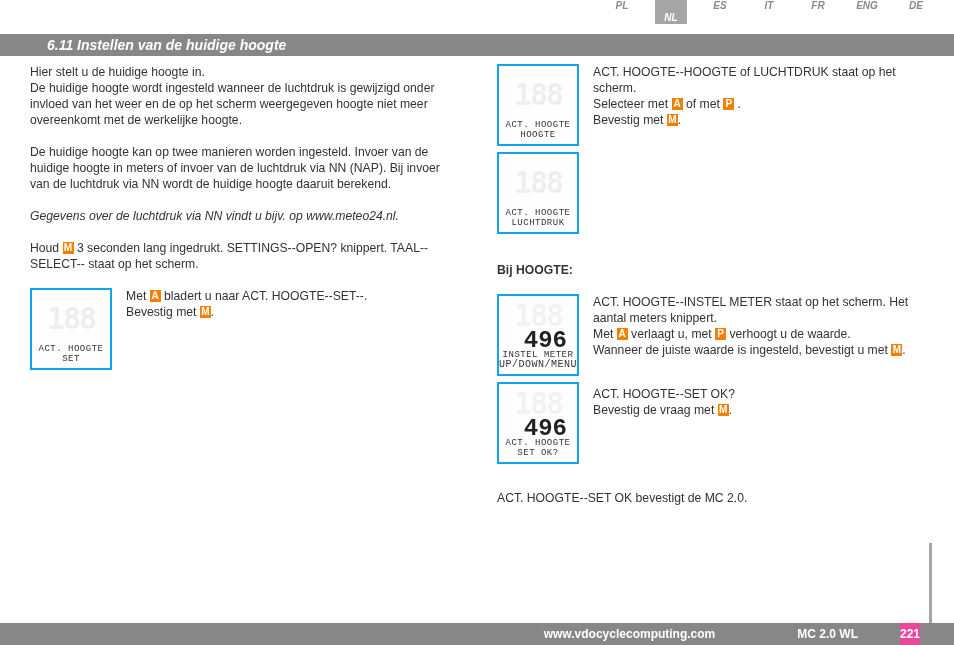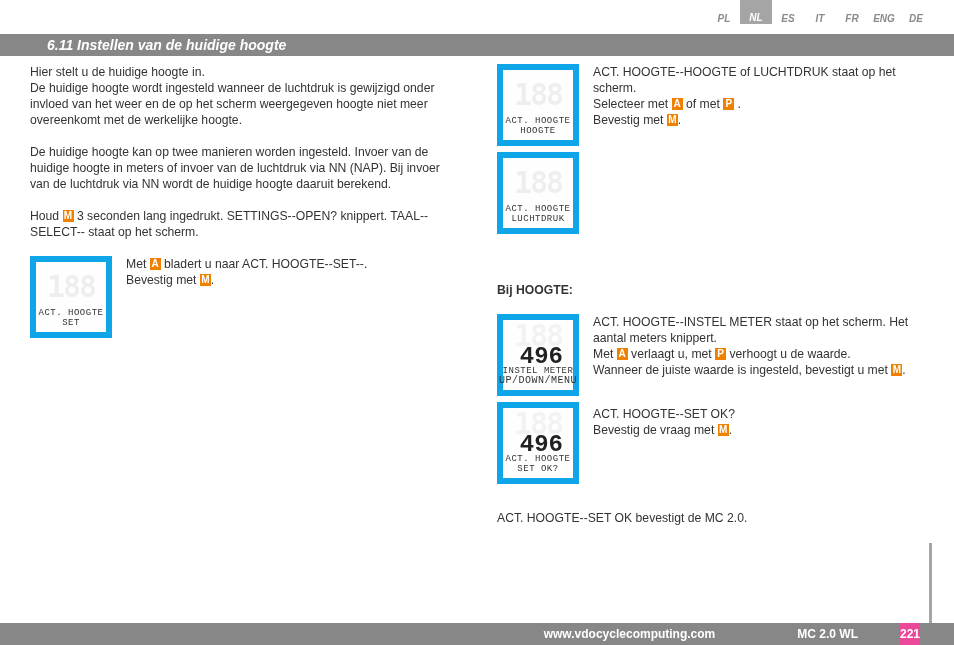--- a/index.html
+++ b/index.html
@@ -1,29 +1,29 @@
 <!DOCTYPE html>
 <html><head>
 <meta charset="utf-8">
 <style>
   * { margin: 0; padding: 0; box-sizing: border-box; }
   body { width: 954px; height: 645px; font-family: "Trebuchet MS", Verdana, sans-serif; position: relative; background: #fff; color: #333; }
-  .lang-bar { position: absolute; top: 0; right: 22px; display: flex; align-items: flex-end; height: 24px; }
+  .lang-bar { position: absolute; top: 0; right: 22px; display: flex; height: 24px; gap: 17px; }
   .lang-bar span { font-size: 10px; font-style: italic; font-weight: bold; color: #8b8b8b; width: 32px; text-align: center; }
   .lang-bar .active { background: #a5a5a5; color: #fff; height: 24px; display: flex; align-items: flex-end; justify-content: center; padding-bottom: 1px; }
   .title-bar { position: absolute; top: 34px; left: 0; right: 0; height: 22px; background: #878787; color: #fff; font-style: italic; font-weight: bold; font-size: 14px; padding-left: 47px; line-height: 22px; }
   .content { position: absolute; top: 64px; left: 30px; right: 30px; bottom: 40px; display: flex; }
   .col { width: 50%; font-size: 12.2px; line-height: 16px; }
   .col.left { padding-right: 20px; }
   .col.right { padding-left: 20px; }
   .para { margin-bottom: 16px; }
   .italic { font-style: italic; }
   .bold { font-weight: bold; }
   .img-text-row { display: flex; align-items: flex-start; margin-bottom: 6px; }
-  .lcd { width: 82px; height: 82px; border: 6px solid #0ea5e9; flex-shrink: 0; margin-right: 14px; display: flex; flex-direction: column; justify-content: flex-end; align-items: center; padding: 4px; background: #fefefe; }
+  .lcd { width: 82px; height: 82px; border: 2px solid #0ea5e9; flex-shrink: 0; margin-right: 14px; display: flex; flex-direction: column; justify-content: flex-end; align-items: center; padding: 4px; background: #fefefe; }
   .lcd .ghost { flex: 1; width: 100%; display: flex; flex-direction: column; justify-content: center; align-items: center; opacity: 0.07; font-family: monospace; font-weight: bold; }
   .lcd .ghost .big { font-size: 30px; line-height: 24px; letter-spacing: -2px; }
   .lcd .label { font-family: "Courier New", monospace; font-size: 9px; line-height: 10px; letter-spacing: 0.5px; color: #333; text-align: center; white-space: pre; }
   .lcd .num { font-family: "Courier New", monospace; font-size: 24px; font-weight: bold; color: #222; text-align: right; width: 100%; padding-right: 6px; line-height: 18px;}
   .lcd-stack { display: flex; flex-direction: column; }
   .lcd-stack .lcd { margin-bottom: 6px; }
   .key { display: inline-block; background: #f08000; color: #fff; font-weight: bold; font-size: 10px; line-height: 12px; height: 12px; width: 11px; text-align: center; vertical-align: middle; position: relative; top: -1px;}
   .footer { position: absolute; bottom: 0; left: 0; right: 0; height: 22px; background: #878787; color: #fff; display: flex; align-items: center; font-size: 12px; font-weight: bold; gap: 32px; }
   .footer .url { flex: 1; text-align: right; padding-right: 40px; }
   .footer .model { padding: 0 10px; }
@@ -43,20 +43,21 @@
     <span>DE</span>
   </div>
 
 <div class="title-bar">6.11 Instellen van de huidige hoogte</div>
 
 <div class="content">
   <div class="col left">
     <div class="para" style="white-space:pre-line">Hier stelt u de huidige hoogte in.
 De huidige hoogte wordt ingesteld wanneer de luchtdruk is gewijzigd onder invloed van het weer en de op het scherm weergegeven hoogte niet meer overeenkomt met de werkelijke hoogte.</div>
     <div class="para">De huidige hoogte kan op twee manieren worden ingesteld. Invoer van de huidige hoogte in meters of invoer van de luchtdruk via NN (NAP). Bij invoer van de luchtdruk via NN wordt de huidige hoogte daaruit berekend.</div>
+    <div class="para italic">Gegevens over de luchtdruk via NN vindt u bijv. op www.meteo24.nl.</div>
     <div class="para">
       <span>Houd </span><span class="key">M</span><span> 3 seconden lang ingedrukt. SETTINGS--OPEN? knippert. TAAL--SELECT-- staat op het scherm.</span>
     </div>
     <div class="img-text-row">
       <div class="lcd">
         <div class="ghost">
             <div class="big">188</div>
           </div>
         <div class="label">ACT. HOOGTE</div>
         <div class="label">SET</div>
@@ -86,21 +87,21 @@
           <div class="label">LUCHTDRUK</div>
         </div>
       </div>
       <div>
         <span>ACT. HOOGTE--HOOGTE of LUCHTDRUK staat op het scherm.</span><br>
         <span>Selecteer met </span><span class="key">A</span><span> of met </span><span class="key">P</span><span> .</span><br>
         <span>Bevestig met </span><span class="key">M</span><span>.</span>
       </div>
     </div>
 
-    <div class="para bold" style="margin-top:42px">Bij HOOGTE:</div>
+    <div class="para bold" style="margin-top:22px">Bij HOOGTE:</div>
 
     <div class="img-text-row">
       <div class="lcd-stack">
         <div class="lcd">
           <div class="ghost" style="opacity:0.05">
               <div class="big">188</div>
             </div>
           <div class="num">496</div>
           <div class="label">INSTEL METER</div>
           <div class="label" style="font-size:10px">UP/DOWN/MENU</div>

